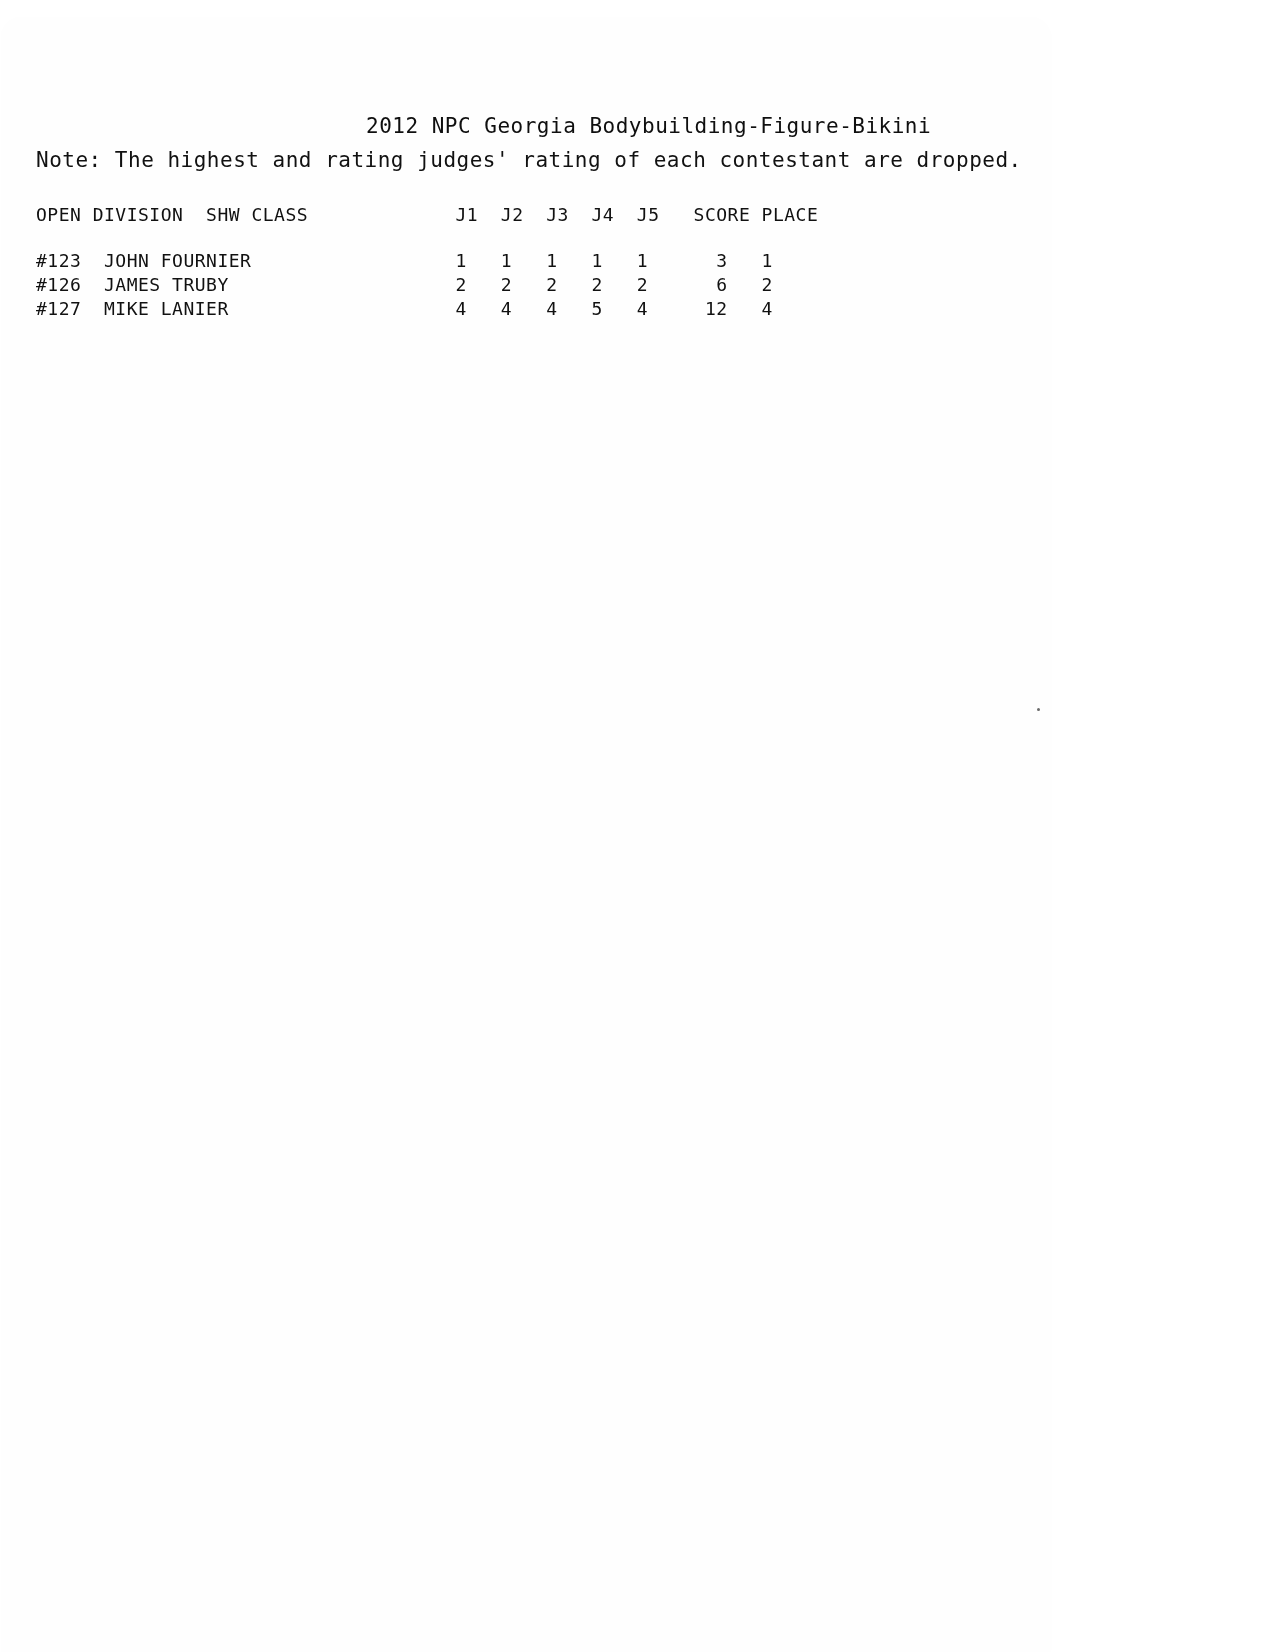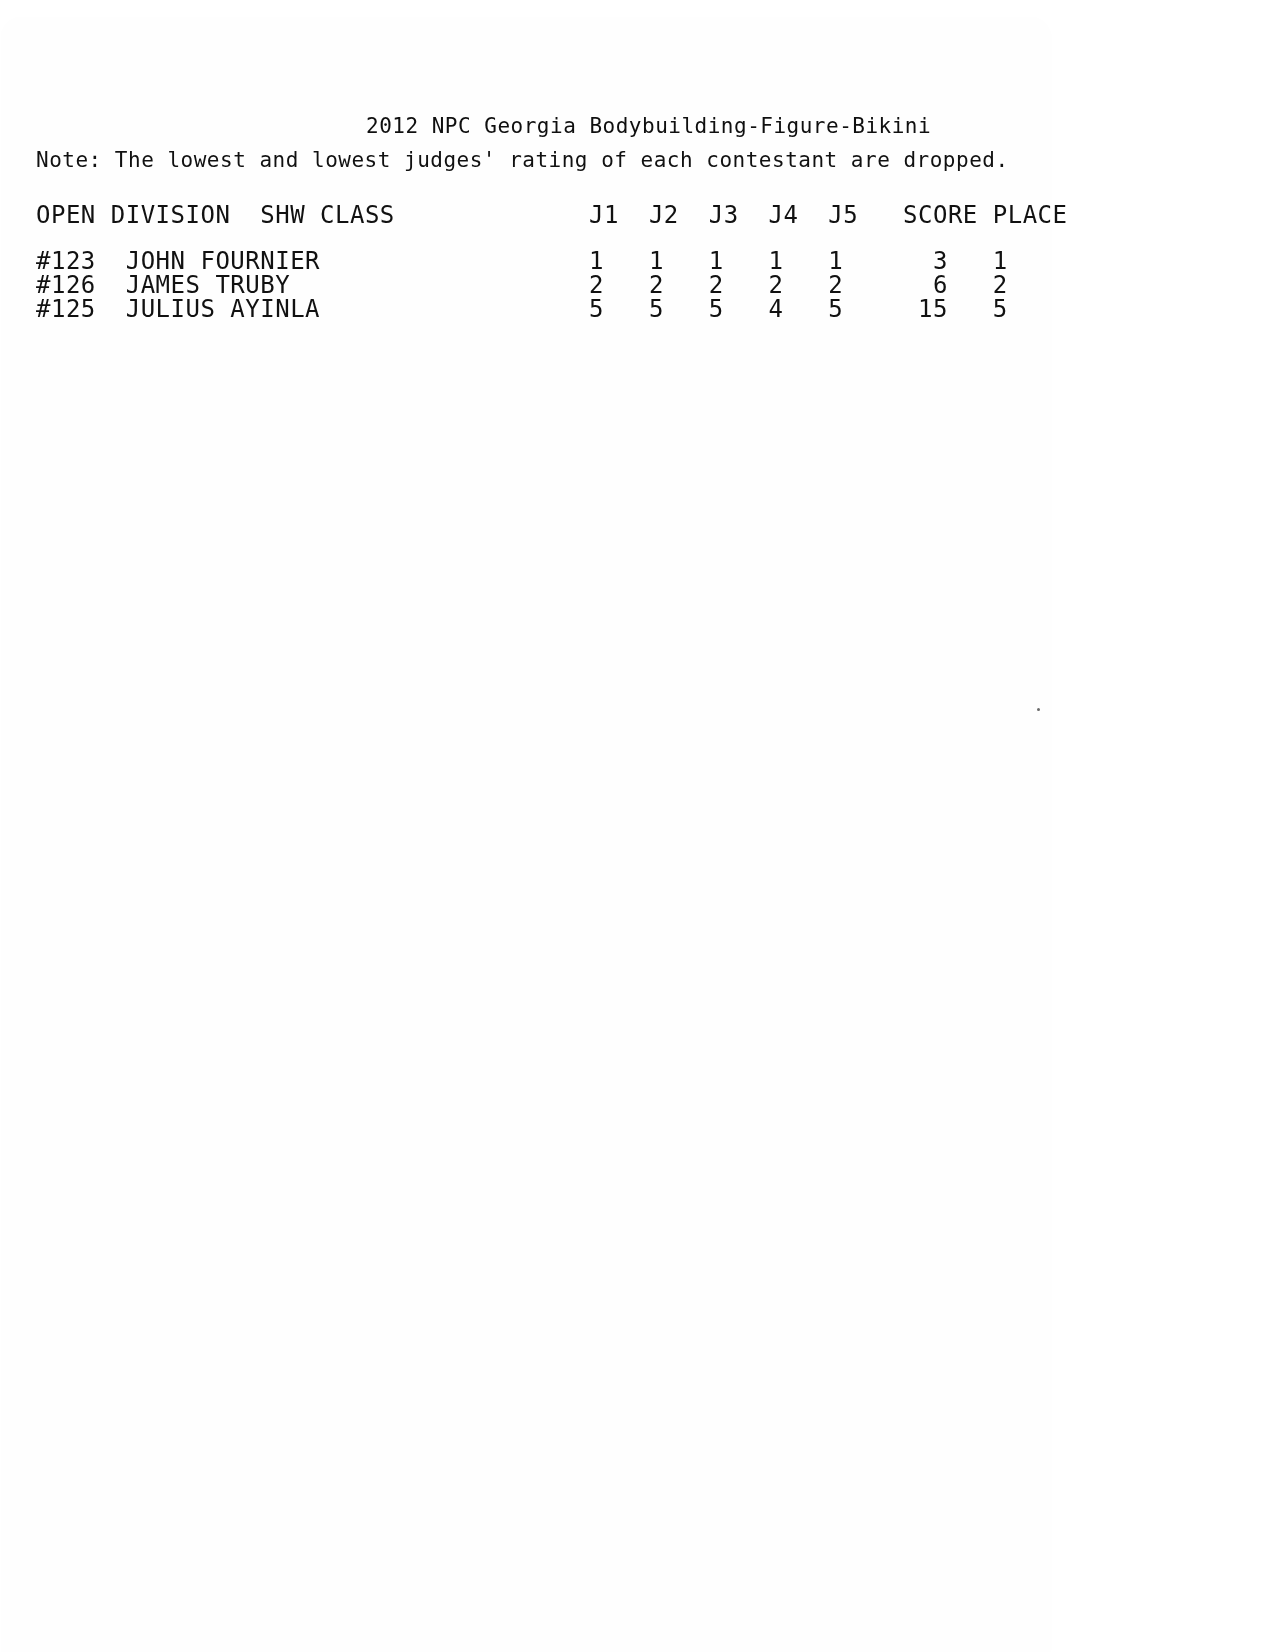--- a/index.html
+++ b/index.html
@@ -44,21 +44,21 @@
   .t2 { padding-left: 200px; }
   .t3 { padding-left: 430px; }
   .note {
     font-size: 21px;
     line-height: 30px;
     padding-left: 0px;
     margin-top: 4px;
   }
   .table-block {
     margin-top: 28px;
-    font-size: 24px;
+    font-size: 18px;
     line-height: 24px;
   }
   .row {
     display: block;
     white-space: pre;
     height: 24px;
   }
   .hdr {
     margin-bottom: 22px;
   }
@@ -104,27 +104,27 @@
   }
 </style>
 </head>
 <body>
 
 <div class="page">
   <div class="sheet">
 
     <div class="mono title-line t1">2012 NPC Georgia Bodybuilding-Figure-Bikini</div>
 
-    <div class="mono note">Note: The lowest and lowest judges' rating of each contestant are dropped.</div>
+    <div class="mono note">Note: The highest and rating judges' rating of each contestant are dropped.</div>
 
     <div class="table-block">
       <div class="mono row hdr">OPEN DIVISION  SHW CLASS             J1  J2  J3  J4  J5   SCORE PLACE</div>
       <div class="mono row">#123  JOHN FOURNIER                  1   1   1   1   1      3   1</div>
       <div class="mono row">#126  JAMES TRUBY                    2   2   2   2   2      6   2</div>
-      <div class="mono row">#125  JULIUS AYINLA                  5   5   5   4   5     15   5</div>
+      <div class="mono row">#127  MIKE LANIER                    4   4   4   5   4     12   4</div>
     </div>
 
 
   </div>
 
   <div class="speck"></div>
   <div class="bottom-smudge"></div>
   <div class="bottom-smudge2"></div>
   <div class="scan-edge"></div>
 </div>

